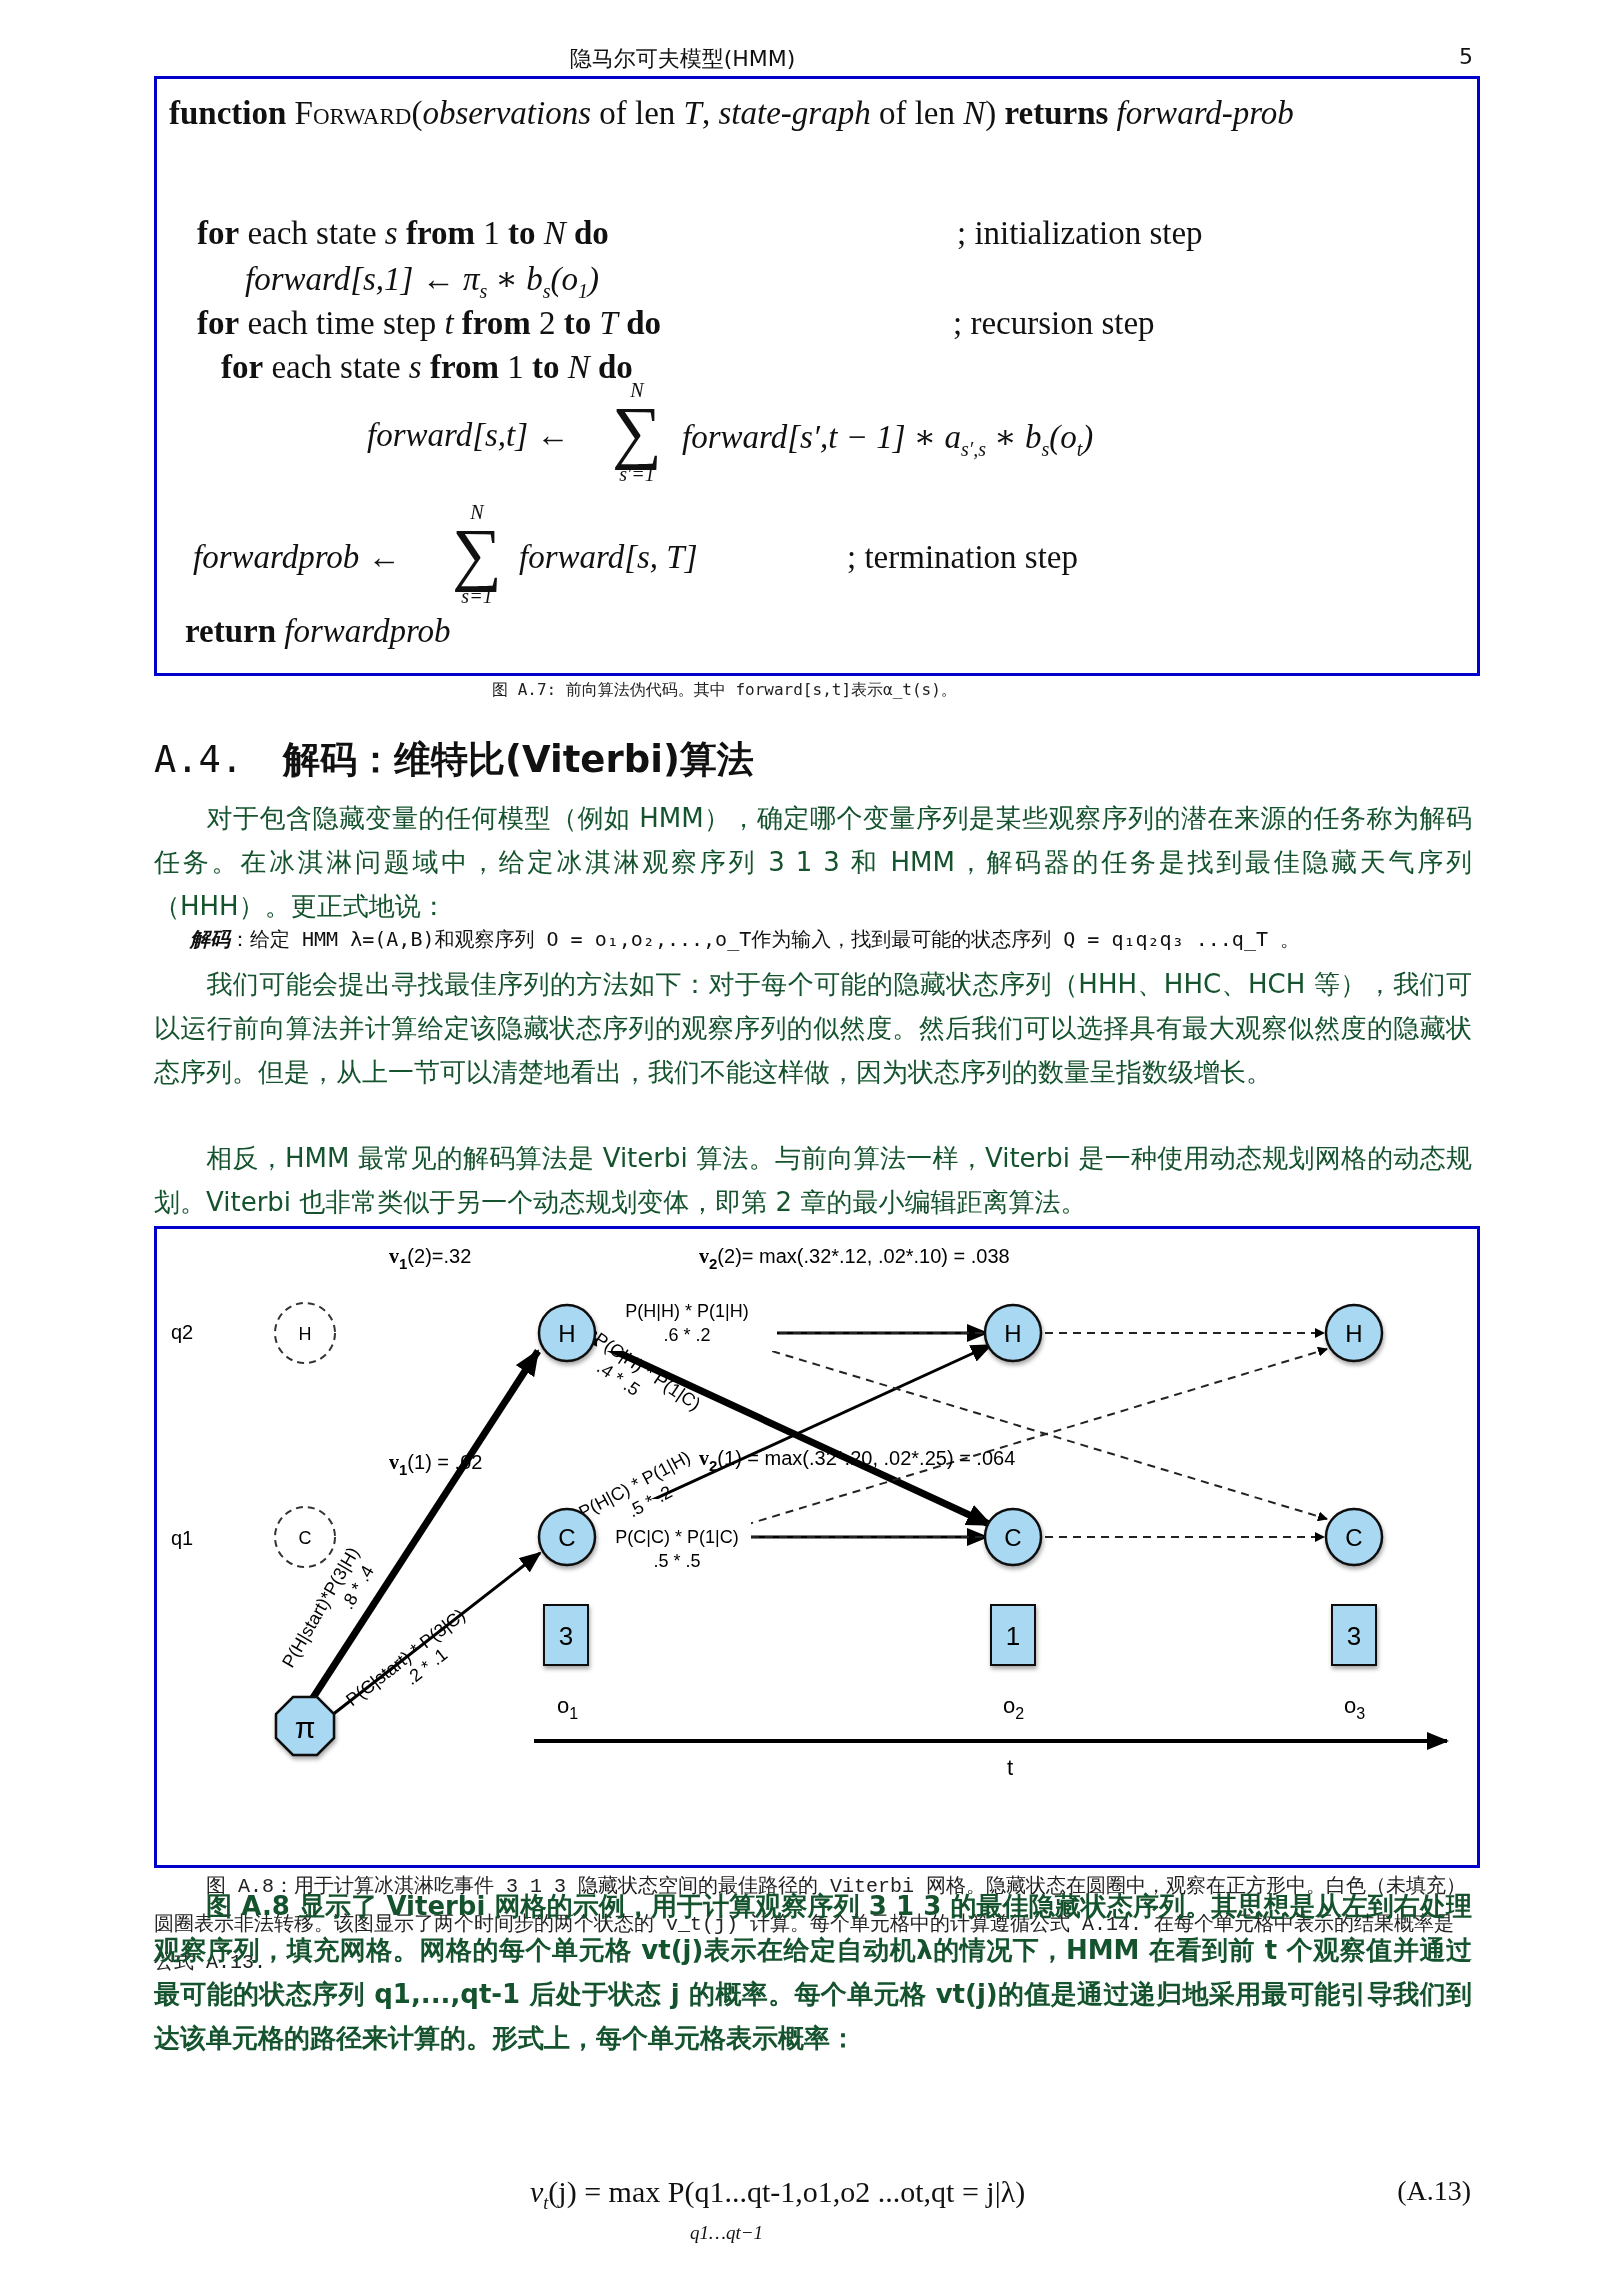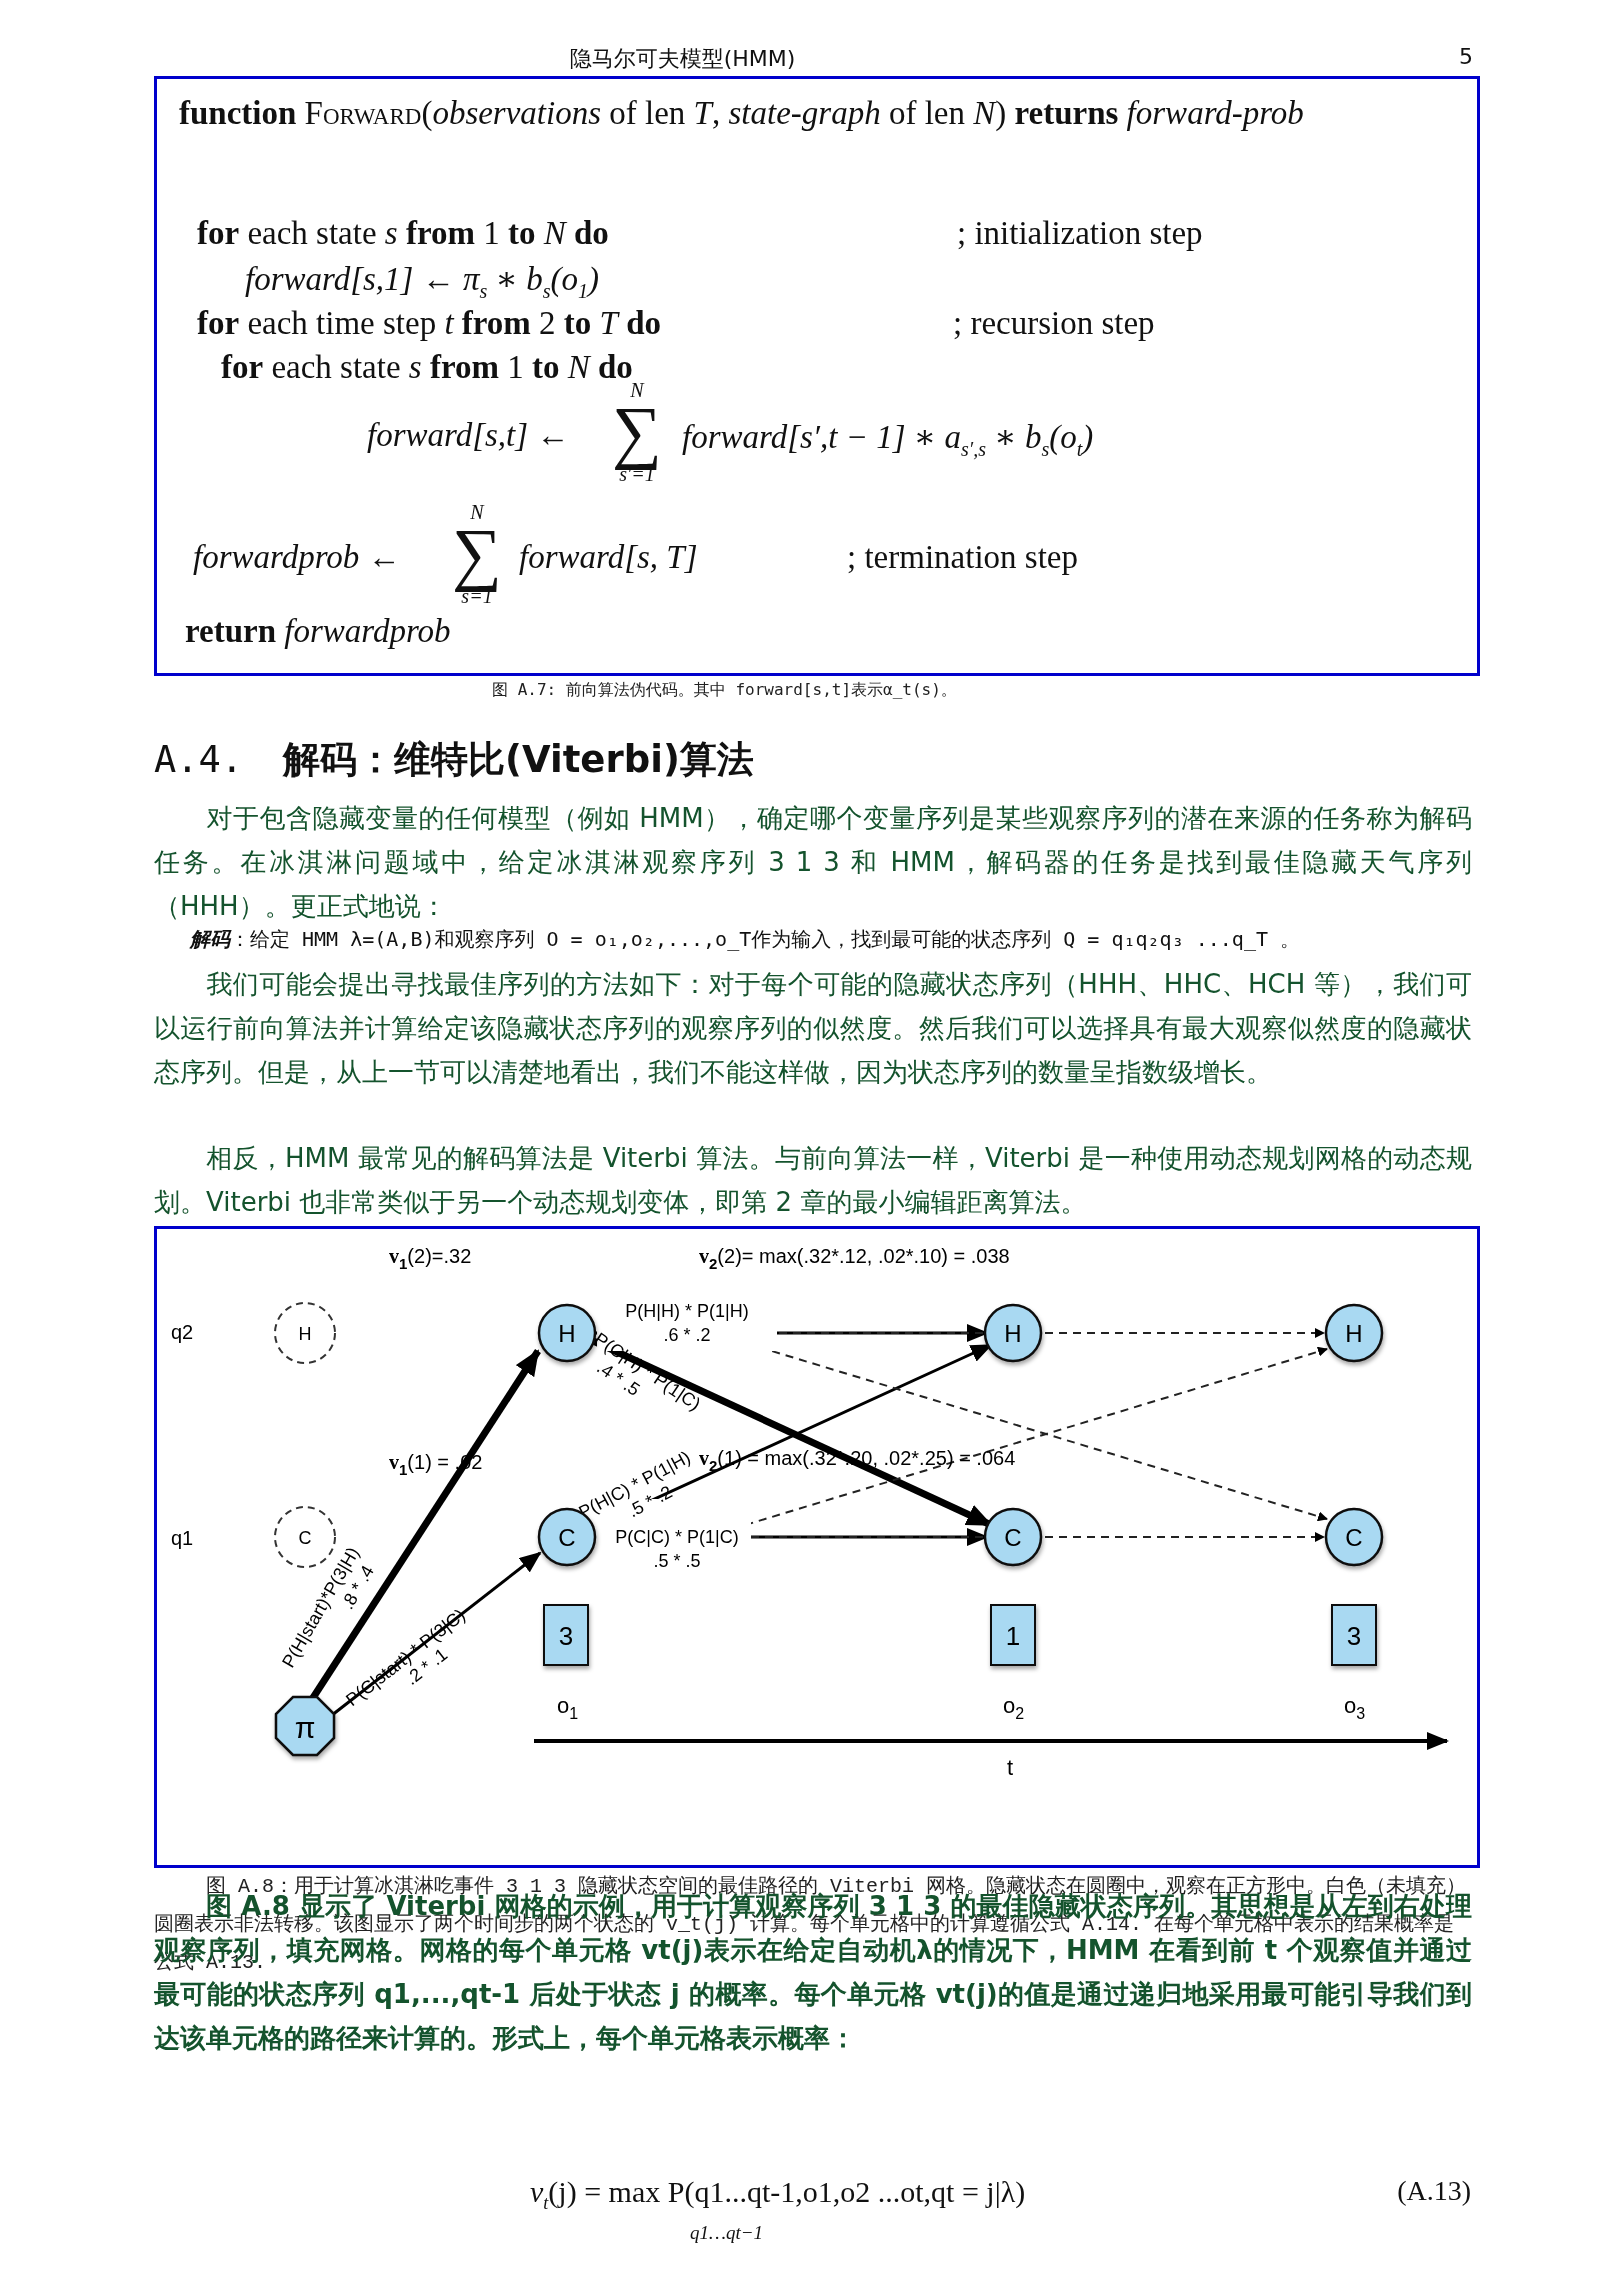--- a/index.html
+++ b/index.html
@@ -44,21 +44,21 @@
 </style>
 </head>
 <body>
 
 <div class="running-head">
   <div class="running-title">隐马尔可夫模型(HMM)</div>
   <div class="page-num">5</div>
 </div>
 
 <div class="frame" id="algo-frame">
-  <div class="algo" style="left:22px;top:16px;">
+  <div class="algo" style="left:12px;top:16px;">
     <b>function</b>
     <span class="sc">Forward</span><span>(</span><i>observations</i><span> of len </span><i>T</i><span>, </span><i>state-graph</i><span> of len </span><i>N</i><span>) </span><b>returns</b><i> forward-prob</i>
   </div>
 
 
   <div class="algo" style="left:40px;top:136px;">
     <b>for</b><span> each state </span><i>s</i><b> from</b><span> 1 </span><b>to</b><i> N</i><b> do</b>
   </div>
   <div class="comment" style="left:800px;top:136px;">; initialization step</div>
 

